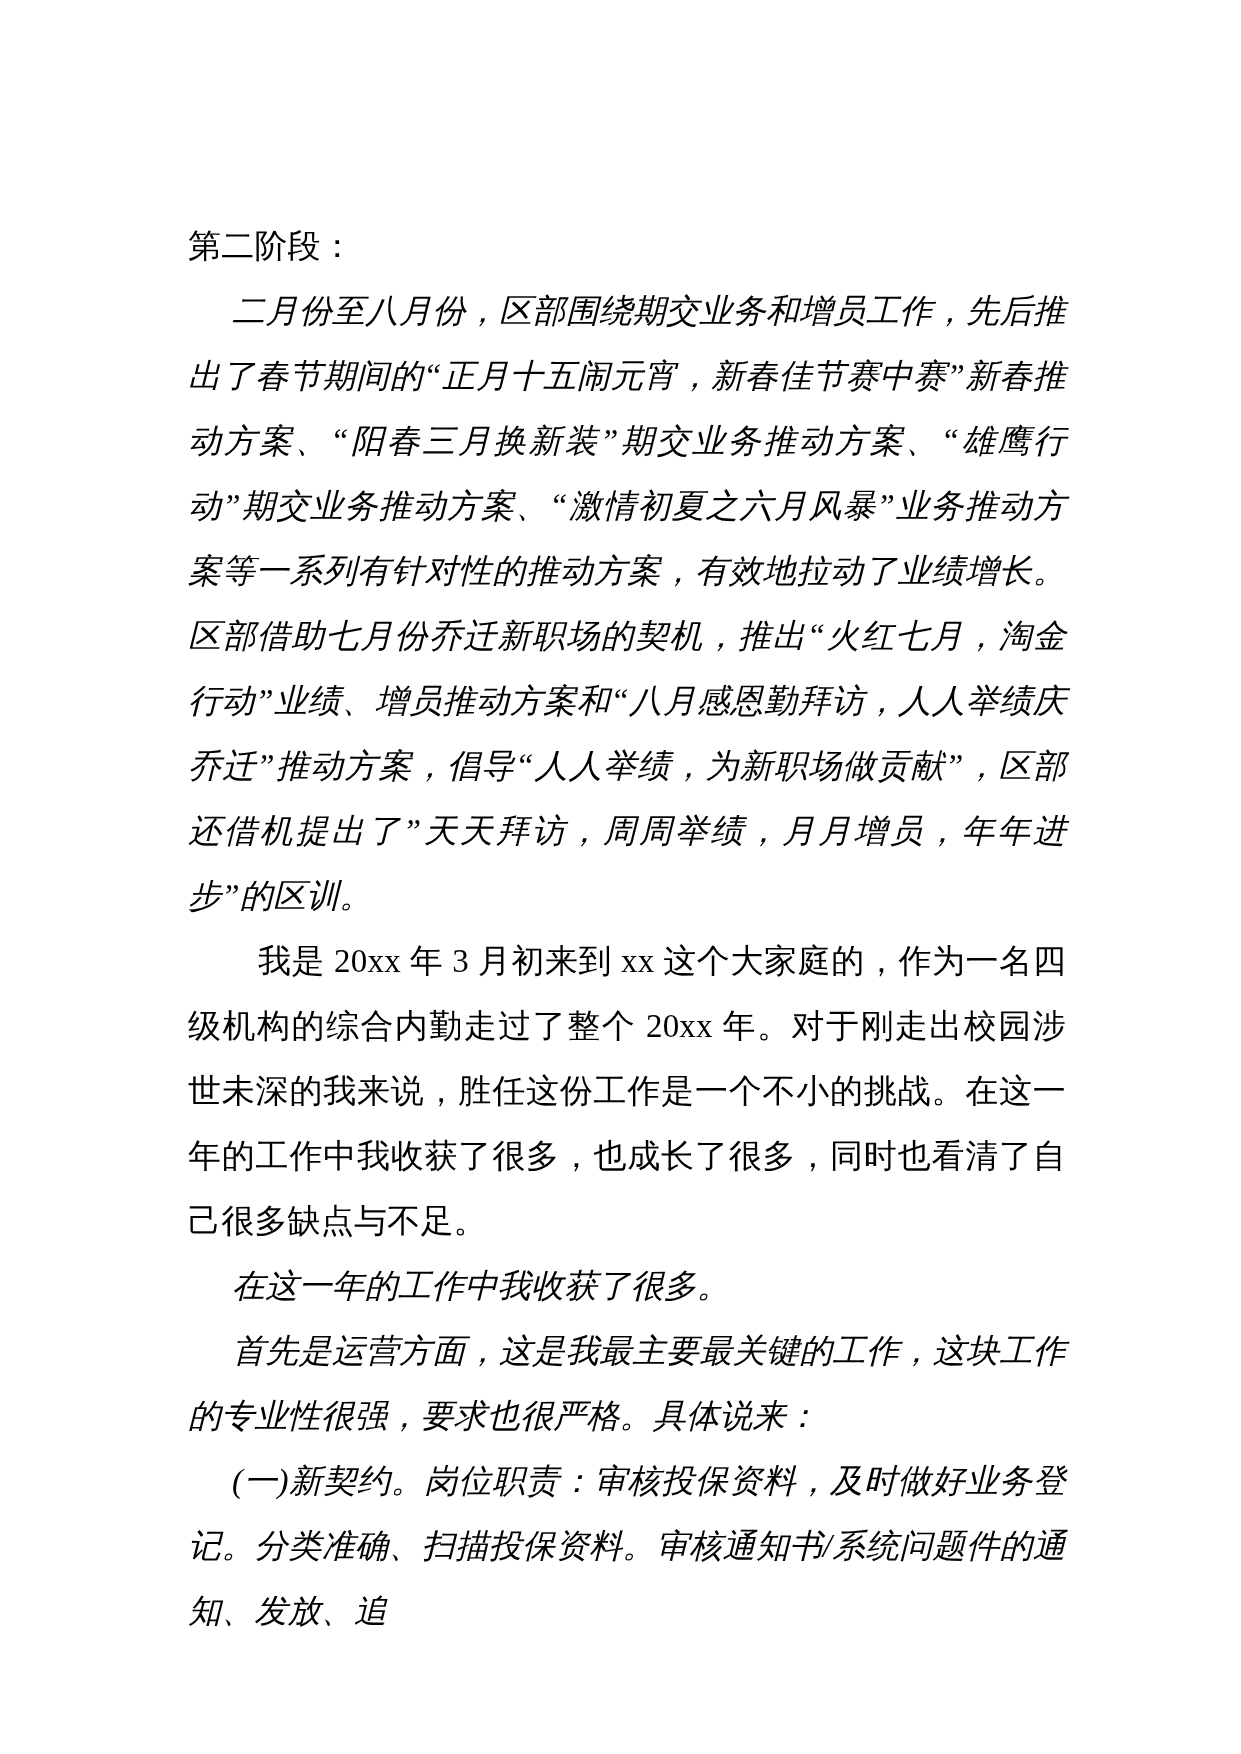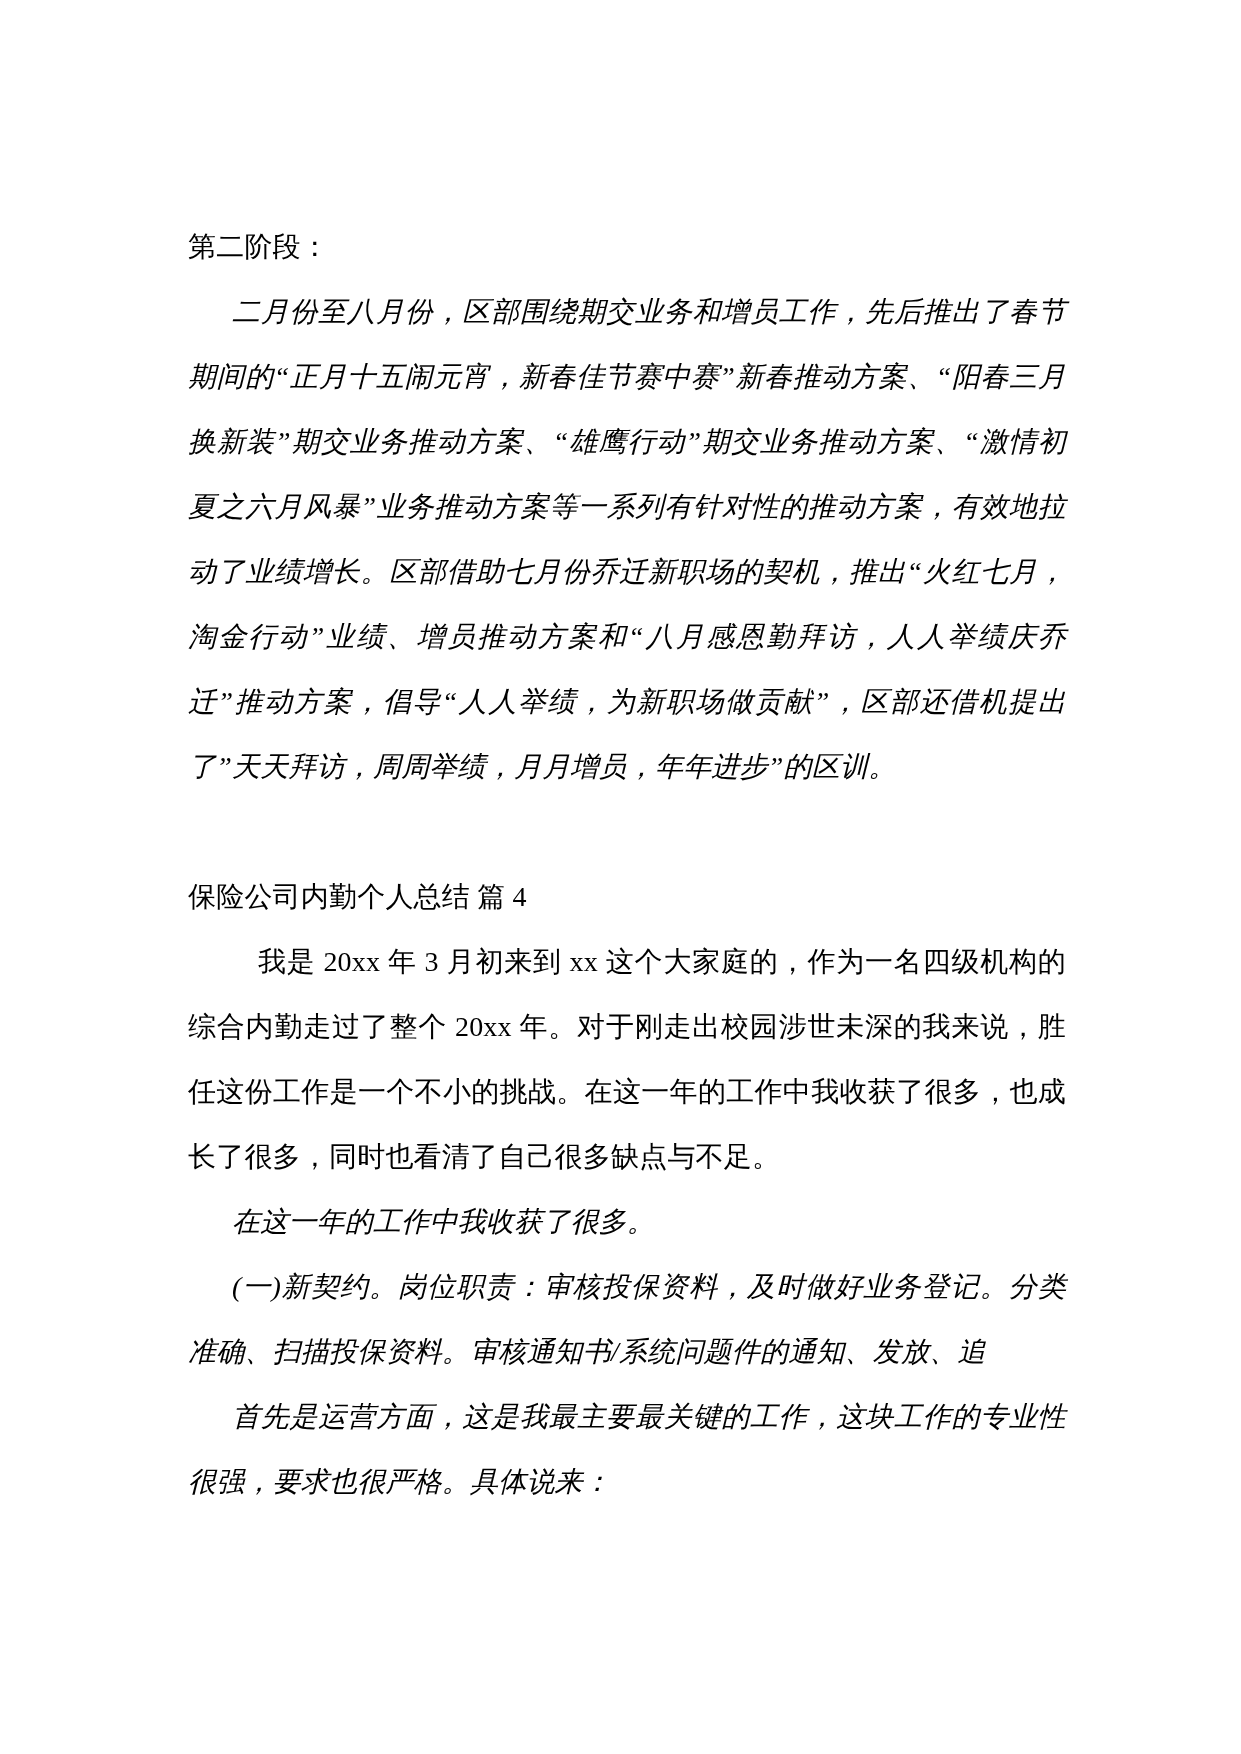--- a/index.html
+++ b/index.html
@@ -13,40 +13,39 @@
     height: 1754px;
     background: #ffffff;
     overflow: hidden;
   }
   .content {
     position: absolute;
     left: 188px;
     top: 214px;
     width: 878px;
     font-family: "Liberation Serif", "DejaVu Serif", serif;
-    font-size: 28px;
+    font-size: 33px;
     line-height: 65px;
     color: #000000;
     text-align: justify;
     letter-spacing: 0.2px;
   }
   .content p {
     margin: 0;
     padding: 0;
   }
   p.indent-normal { text-indent: 44px; font-style: italic; }
   p.indent-deep   { text-indent: 70px; }
   p.space-before  { margin-top: 65px; }
 </style>
 </head>
 <body>
 
 <div class="page">
   <div class="content">
     <p class="indent-none">第二阶段：</p>
     <p class="indent-normal">二月份至八月份，区部围绕期交业务和增员工作，先后推出了春节期间的“正月十五闹元宵，新春佳节赛中赛”新春推动方案、“阳春三月换新装”期交业务推动方案、“雄鹰行动”期交业务推动方案、“激情初夏之六月风暴”业务推动方案等一系列有针对性的推动方案，有效地拉动了业绩增长。区部借助七月份乔迁新职场的契机，推出“火红七月，淘金行动”业绩、增员推动方案和“八月感恩勤拜访，人人举绩庆乔迁”推动方案，倡导“人人举绩，为新职场做贡献”，区部还借机提出了”天天拜访，周周举绩，月月增员，年年进步”的区训。</p>
-    <p class="indent-none space-before">保险公司内勤个人总结 篇 4</p>
     <p class="indent-deep">我是 20xx 年 3 月初来到 xx 这个大家庭的，作为一名四级机构的综合内勤走过了整个 20xx 年。对于刚走出校园涉世未深的我来说，胜任这份工作是一个不小的挑战。在这一年的工作中我收获了很多，也成长了很多，同时也看清了自己很多缺点与不足。</p>
     <p class="indent-normal">在这一年的工作中我收获了很多。</p>
+    <p class="indent-normal">首先是运营方面，这是我最主要最关键的工作，这块工作的专业性很强，要求也很严格。具体说来：</p>
     <p class="indent-normal">(一)新契约。岗位职责：审核投保资料，及时做好业务登记。分类准确、扫描投保资料。审核通知书/系统问题件的通知、发放、追</p>
-    <p class="indent-normal">首先是运营方面，这是我最主要最关键的工作，这块工作的专业性很强，要求也很严格。具体说来：</p>
   </div>
 </div>
 
 </body></html>

